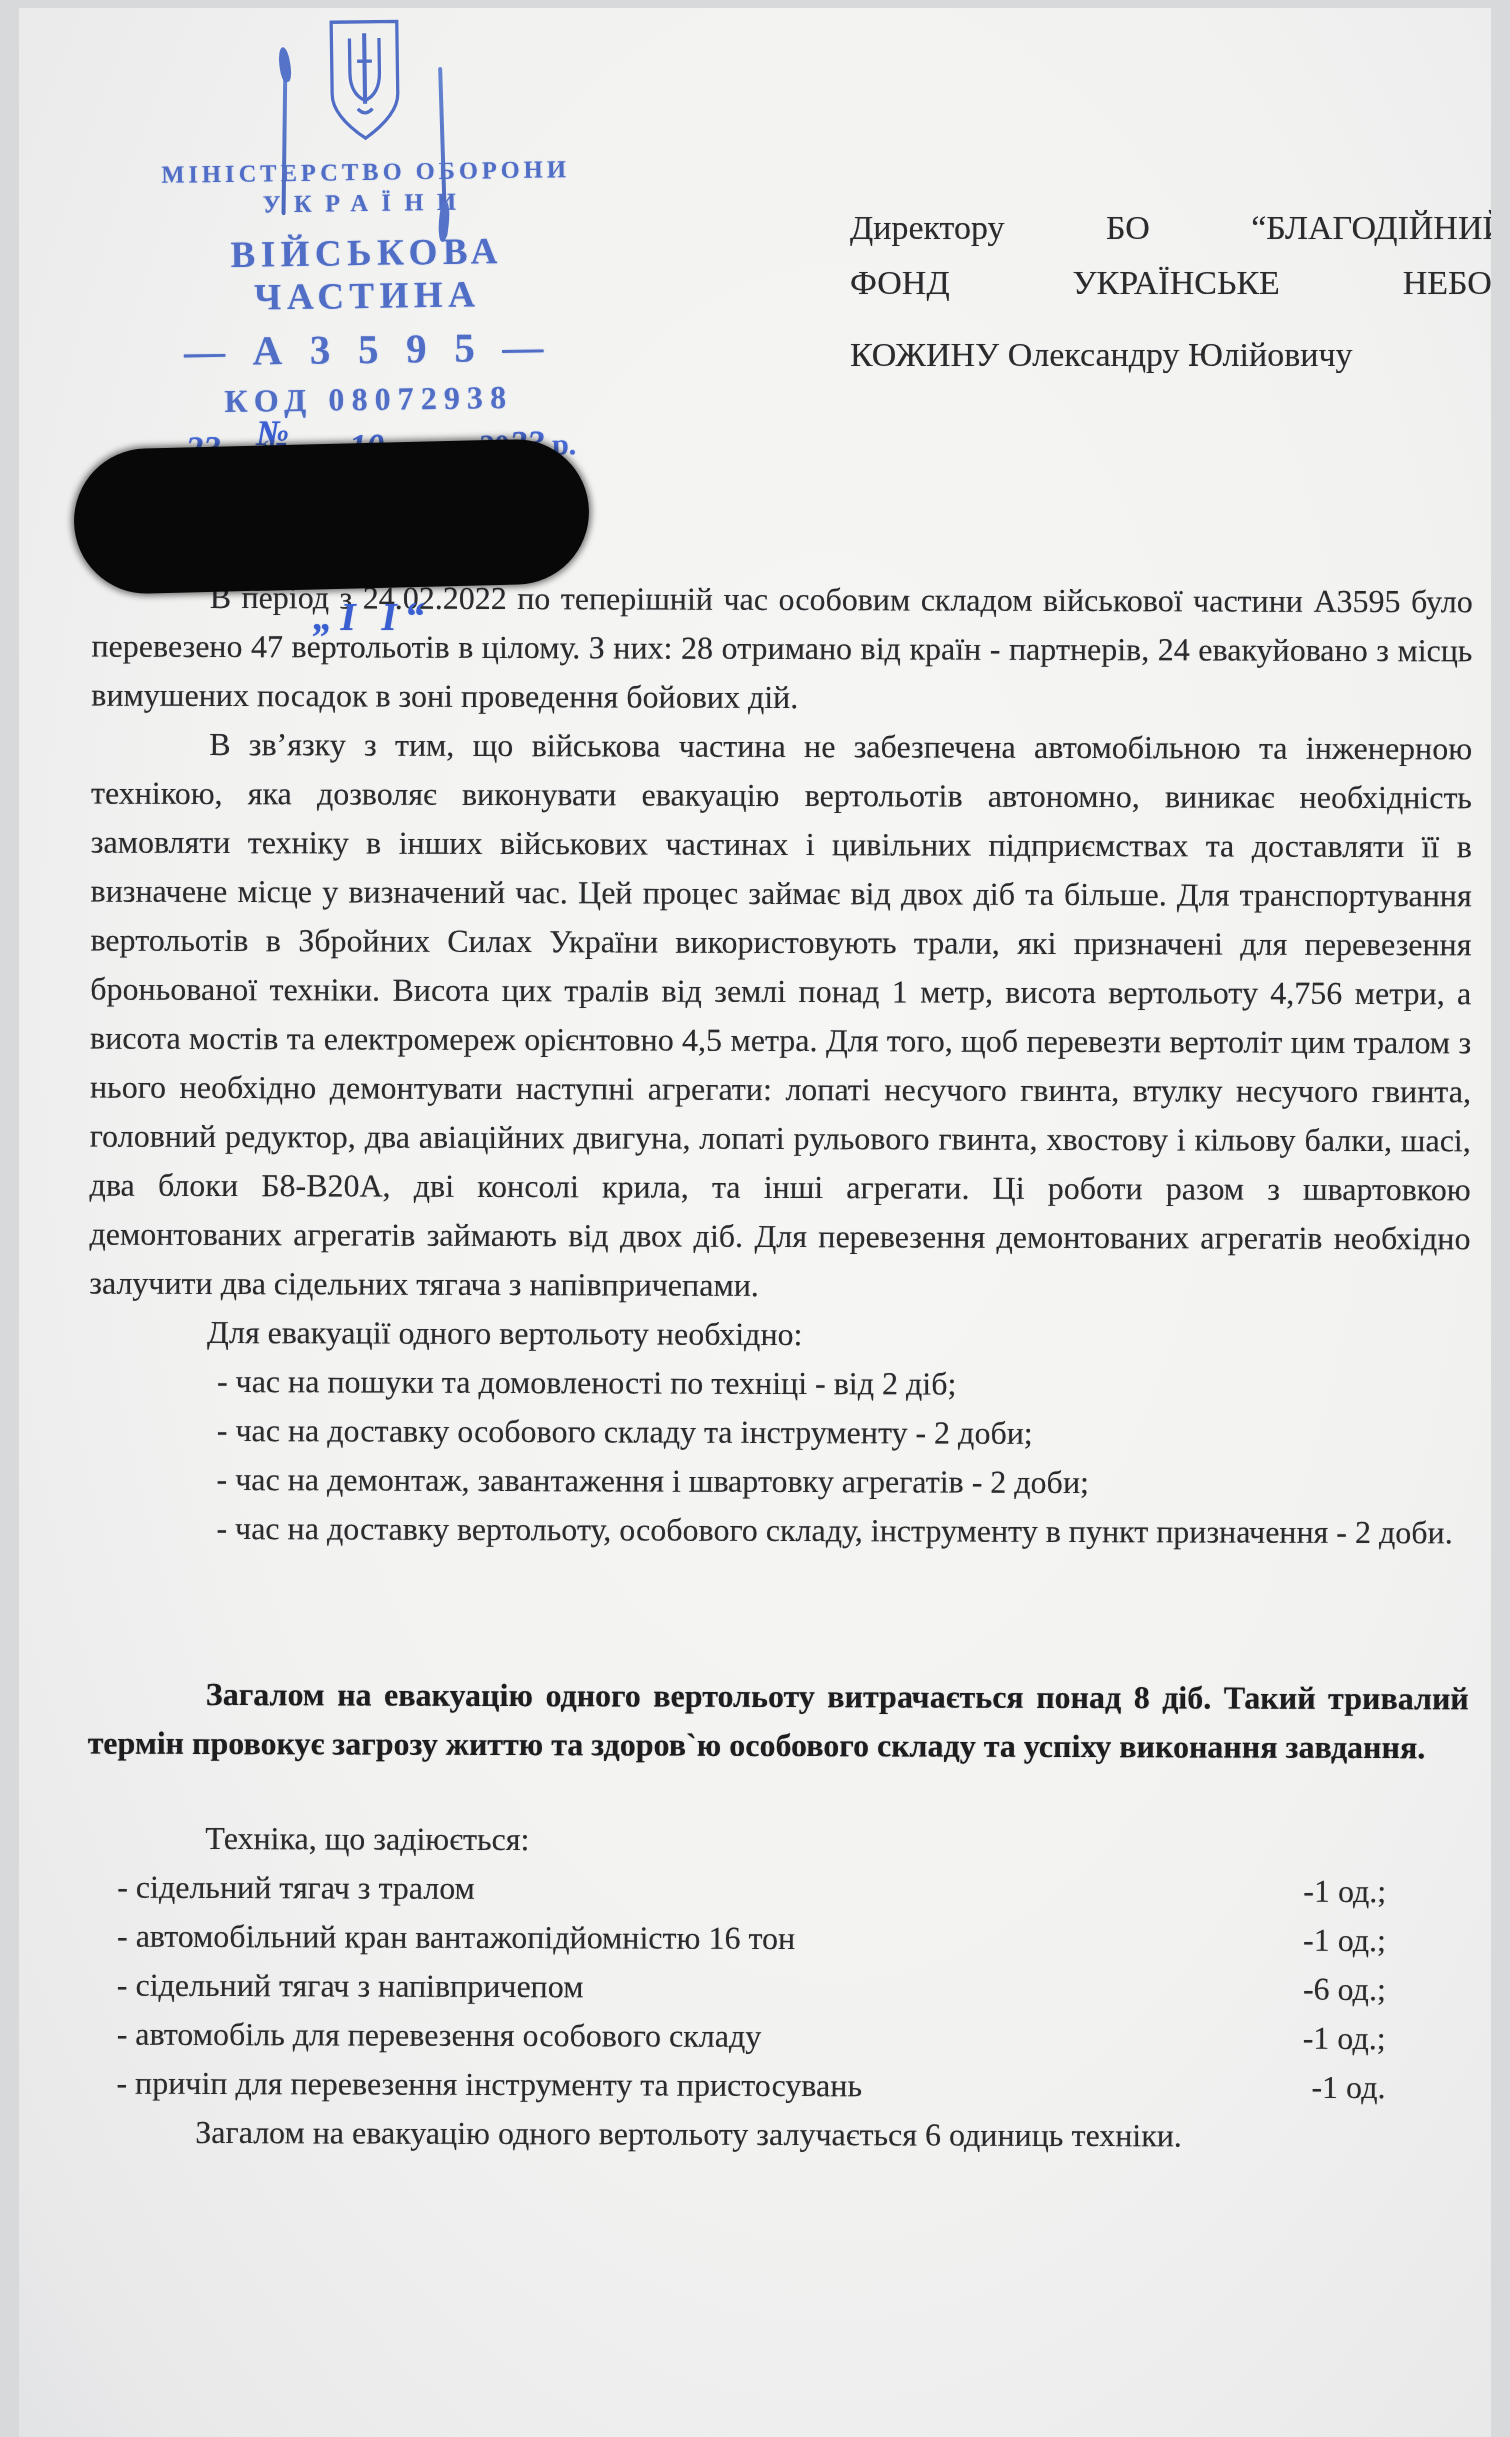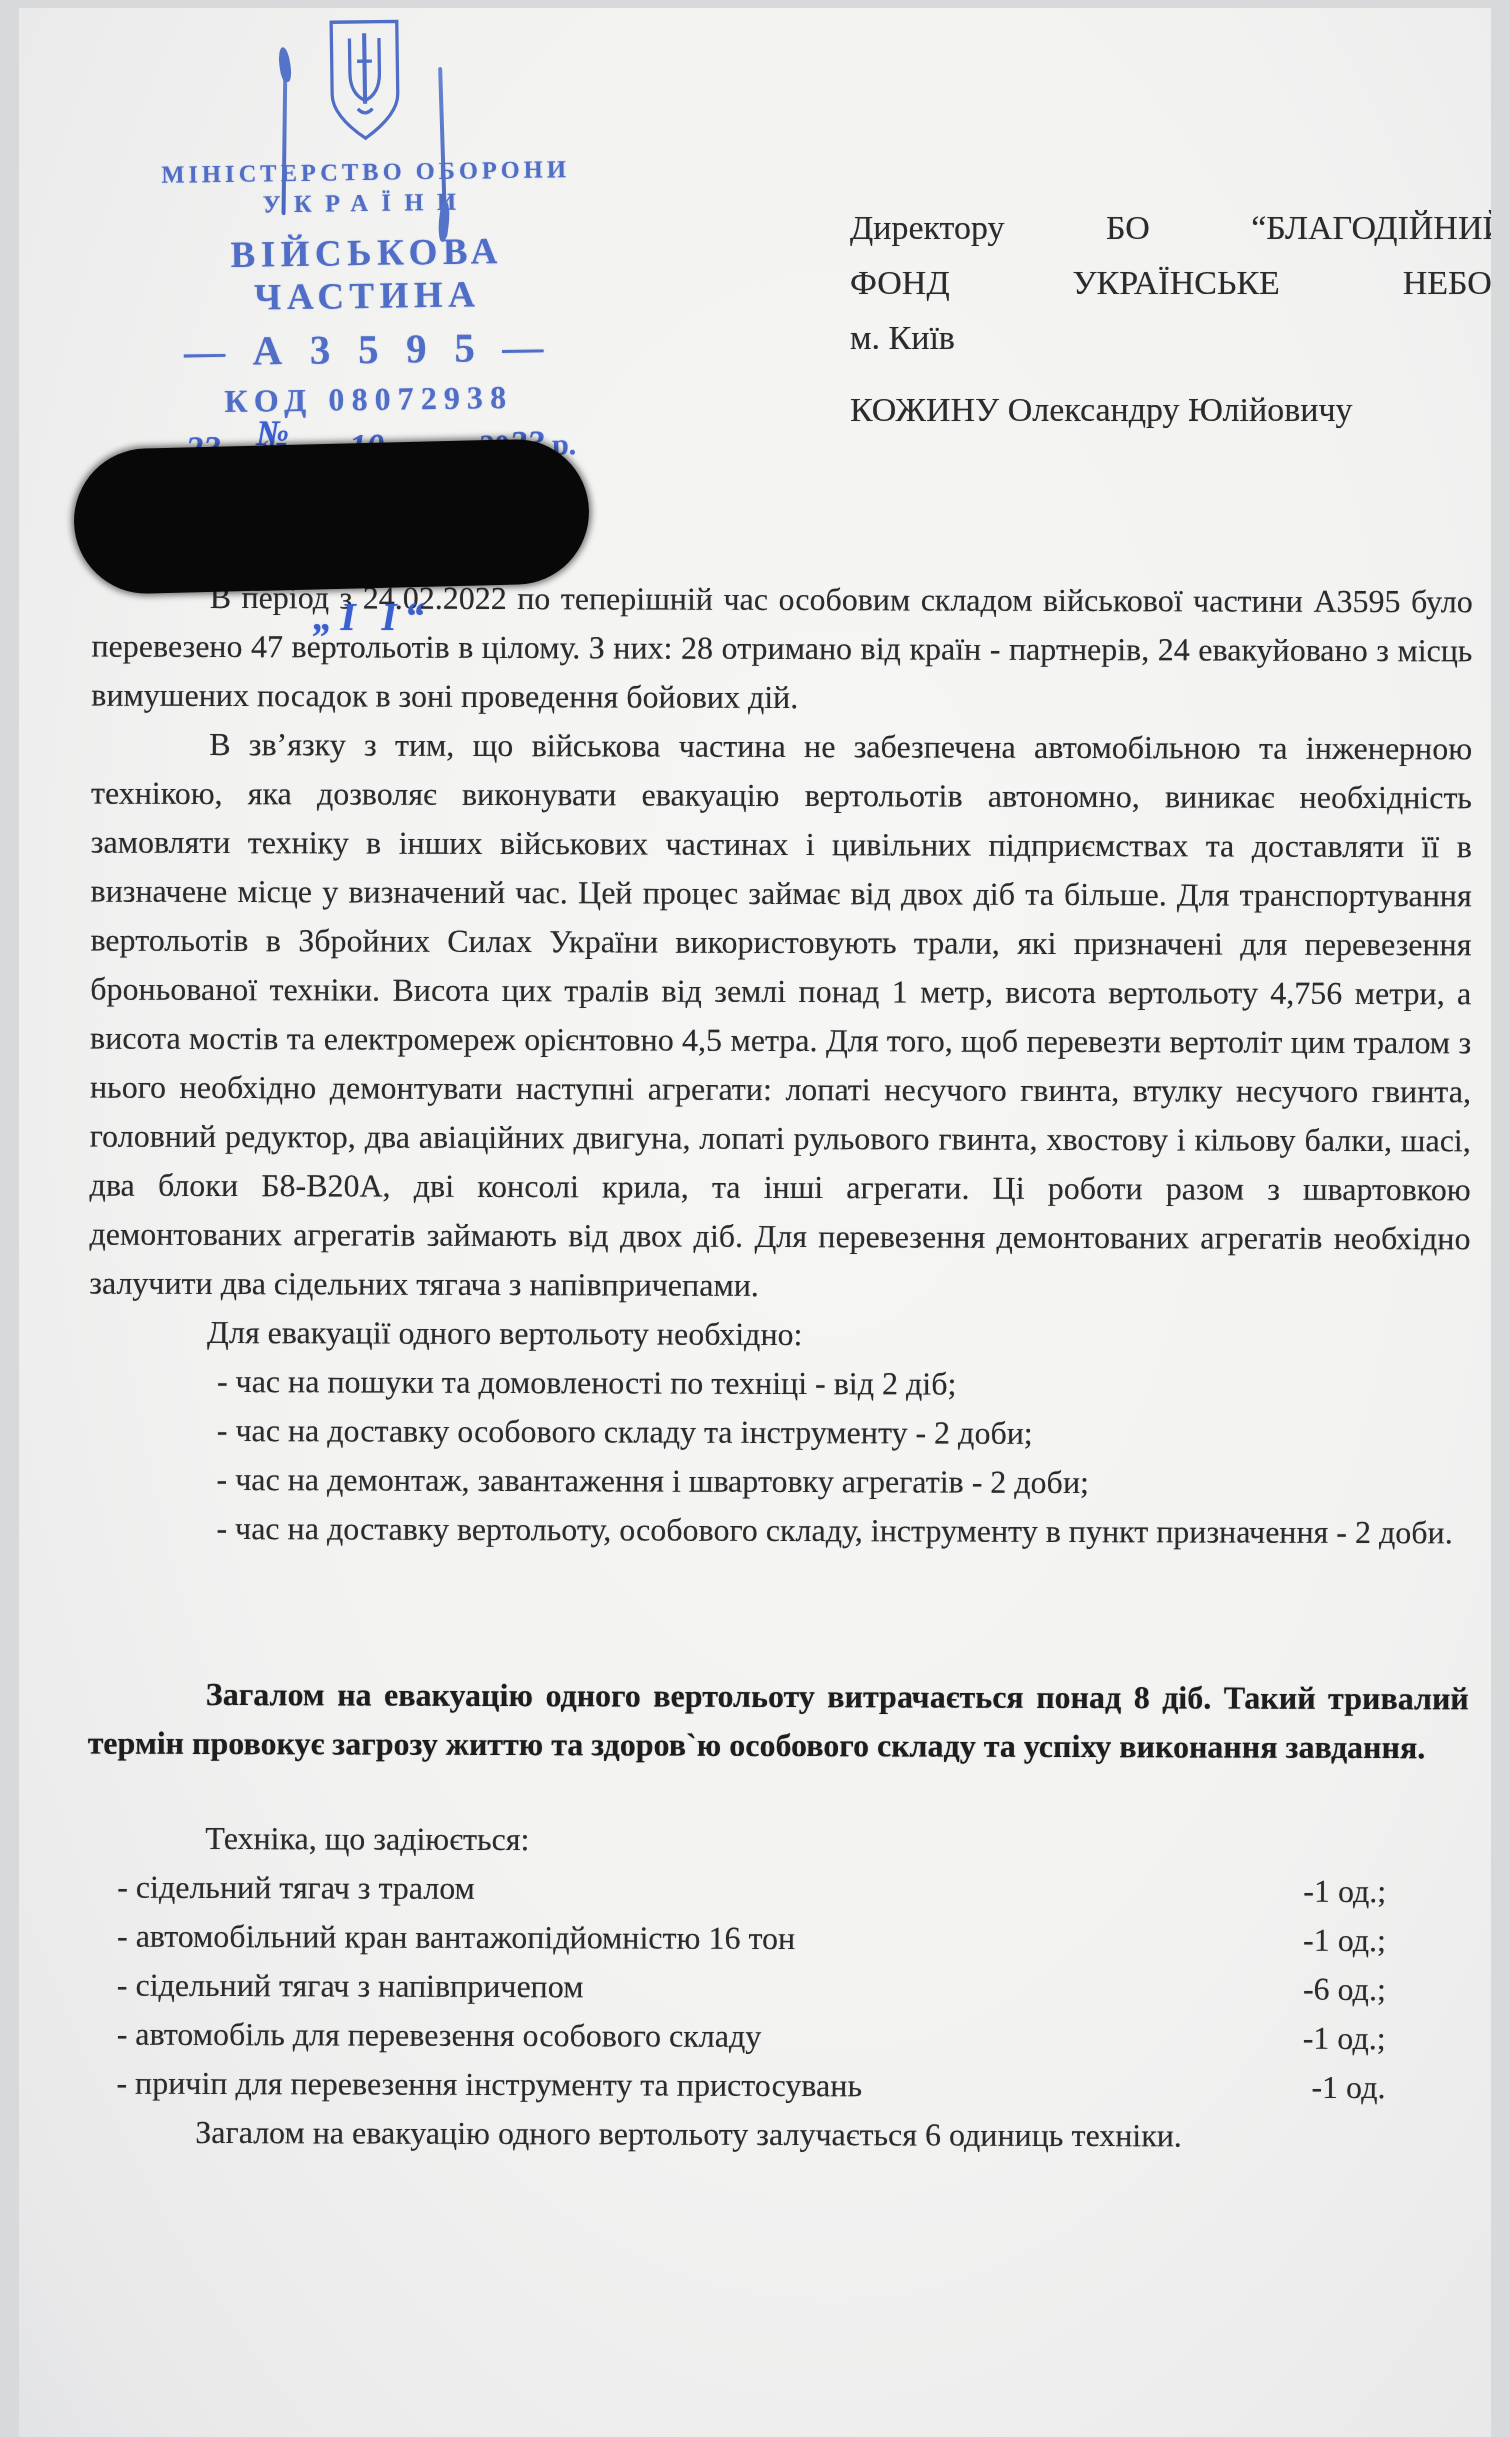--- a/index.html
+++ b/index.html
@@ -118,21 +118,20 @@
 
   <div class="number-fragment">№</div>
 
   <div class="redaction-bar"></div>
 
   <div class="hand-mark hand">„І І“</div>
 
   <div class="recipient">
     <div class="jl">Директору БО “БЛАГОДІЙНИЙ</div>
     <div class="jl">ФОНД УКРАЇНСЬКЕ НЕБО”</div>
-    <div>м. Київ</div>
     <div class="name">КОЖИНУ Олександру Юлійовичу</div>
   </div>
 
   <div class="body-text">
     <p class="para">В період з 24.02.2022 по теперішній час особовим складом військової частини А3595 було перевезено 47 вертольотів в цілому. З них: 28 отримано від країн - партнерів, 24 евакуйовано з місць вимушених посадок в зоні проведення бойових дій.</p>
     <p class="para">В зв’язку з тим, що військова частина не забезпечена автомобільною та інженерною технікою, яка дозволяє виконувати евакуацію вертольотів автономно, виникає необхідність замовляти техніку в інших військових частинах і цивільних підприємствах та доставляти її в визначене місце у визначений час. Цей процес займає від двох діб та більше. Для транспортування вертольотів в Збройних Силах України використовують трали, які призначені для перевезення броньованої техніки. Висота цих тралів від землі понад 1 метр, висота вертольоту 4,756 метри, а висота мостів та електромереж орієнтовно 4,5 метра. Для того, щоб перевезти вертоліт цим тралом з нього необхідно демонтувати наступні агрегати: лопаті несучого гвинта, втулку несучого гвинта, головний редуктор, два авіаційних двигуна, лопаті рульового гвинта, хвостову і кільову балки, шасі, два блоки Б8-В20А, дві консолі крила, та інші агрегати. Ці роботи разом з швартовкою демонтованих агрегатів займають від двох діб. Для перевезення демонтованих агрегатів необхідно залучити два сідельних тягача з напівпричепами.</p>
     <p class="para">Для евакуації одного вертольоту необхідно:</p>
     <p class="bullet">- час на пошуки та домовленості по техніці - від 2 діб;</p>
     <p class="bullet">- час на доставку особового складу та інструменту - 2 доби;</p>
     <p class="bullet">- час на демонтаж, завантаження і швартовку агрегатів - 2 доби;</p>

